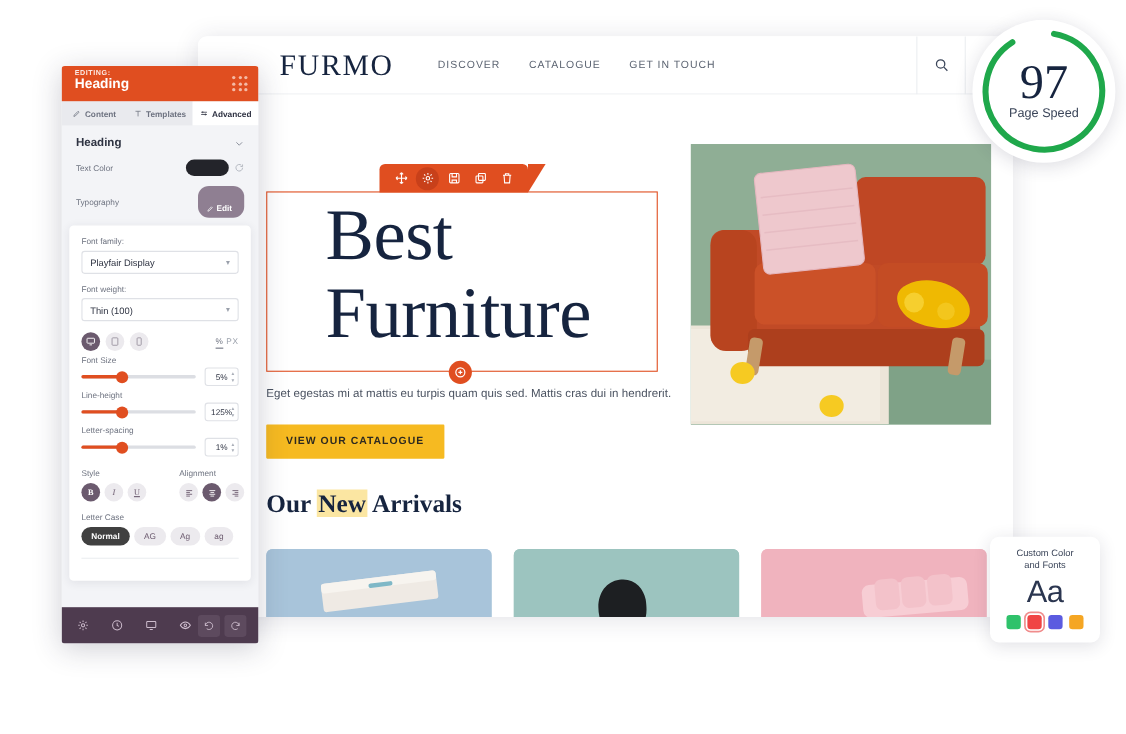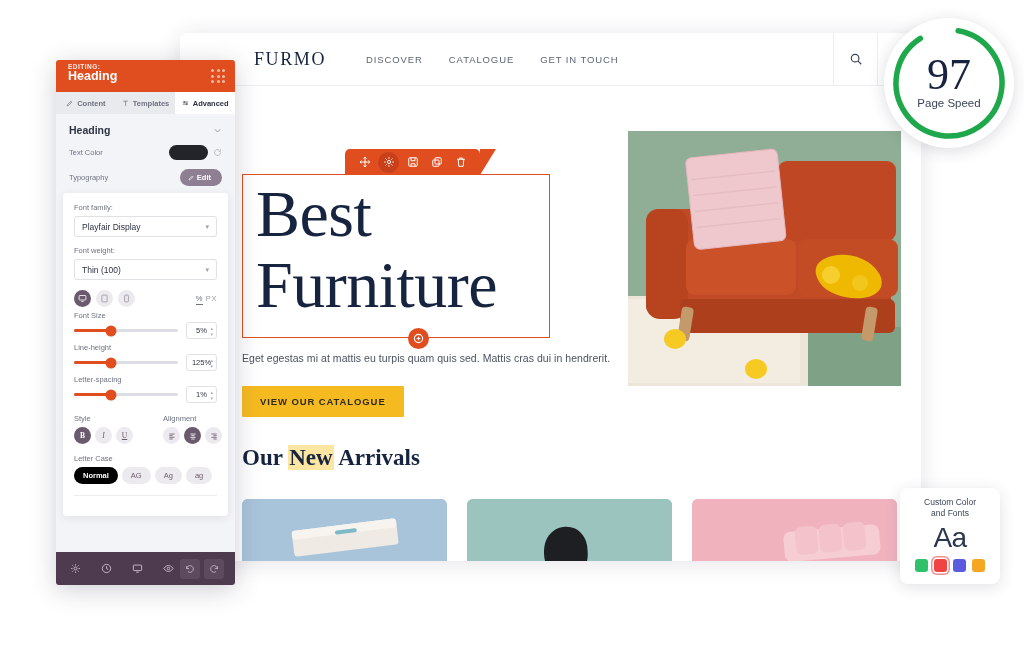--- a/index.html
+++ b/index.html
@@ -20,21 +20,21 @@
     box-shadow: 0 2px 22px rgba(40,40,70,.13);
     overflow: hidden;
   }
   .site-header {
     position: absolute; left: 0; top: 0; width: 741px; height: 53px;
     background: #fff; border-bottom: 1px solid #eceef1;
     display: flex; align-items: center;
   }
   .brand {
     font-family: "Liberation Serif", serif;
-    font-size: 18px; letter-spacing: 1.6px; color: #16243f;
+    font-size: 27px; letter-spacing: 1.6px; color: #16243f;
     margin-left: 74px; font-weight: 400;
   }
   .nav { display: flex; gap: 26px; margin-left: 40px; }
   .nav a {
     font-size: 9.5px; letter-spacing: .9px; color: #5c6472;
     text-decoration: none; font-weight: 500;
   }
   .header-actions {
     margin-left: auto; display: flex; align-items: center; height: 100%;
   }
@@ -58,23 +58,23 @@
     border-top: 26px solid #e04e20; border-right: 16px solid transparent;
   }
   .tb-icon {
     width: 21px; height: 21px; border-radius: 50%;
     display: flex; align-items: center; justify-content: center;
   }
   .tb-icon.active { background: #c8401a; }
 
   .heading-box {
     position: absolute; left: 62px; top: 88px;
-    width: 308px; height: 164px;
+    width: 356px; height: 164px;
     border: 1.6px solid #e04e20;
-    background: #fff; z-index: 5;
+    background: #fff; z-index: 5; padding-left: 40px;
   }
   .hero-h1 {
     font-family: "Liberation Serif", serif;
     font-size: 66px; line-height: .97; color: #16243f;
     letter-spacing: -.5px; padding: 7px 0 0 13px;
     white-space: nowrap;
   }
   .add-below {
     position: absolute; left: 228px; top: 242px;
     width: 21px; height: 21px; border-radius: 50%;
@@ -138,21 +138,21 @@
   .tab.active { background: #fff; color: #2c3040; }
 
   .panel-body { padding: 10px 13px 0; }
   .row { display: flex; align-items: center; justify-content: space-between; }
   .sec-title { font-size: 10.5px; font-weight: 700; color: #2e3342; }
   .lbl { font-size: 7.5px; color: #6e7380; }
   .swatch { width: 39px; height: 15px; border-radius: 9px; background: #23242a; }
 
   .pill-edit {
     background: #8f7f92; color: #fff; border-radius: 10px;
-    font-size: 7.5px; font-weight: 700; padding: 4px 11px 4px 8px;
+    font-size: 7.5px; font-weight: 700; padding: 16px 11px 4px 8px;
     display: flex; align-items: center; gap: 3px;
   }
 
   .typo-card {
     background: #fff; border-radius: 4px; margin: 7px -6px 0;
     padding: 10px 11px 11px; box-shadow: 0 2px 9px rgba(40,40,70,.09);
   }
   .fld-lbl { font-size: 7.5px; color: #6e7380; margin-bottom: 4px; }
   .select {
     height: 21px; border: 1px solid #dfe1e6; border-radius: 3px;
@@ -195,21 +195,21 @@
     display: flex; align-items: center; justify-content: center;
     font-size: 7.5px; color: #6b5a6e; font-family: "Liberation Serif", serif;
   }
   .cbtn.on { background: #6b5a6e; color: #fff; }
   .case-row { display: flex; gap: 4px; margin-top: 4px; }
   .case {
     height: 17px; border-radius: 9px; background: #eceaee; color: #6b5a6e;
     font-size: 7.5px; display: flex; align-items: center; justify-content: center;
     padding: 0 9px;
   }
-  .case.on { background: #000000; color: #fff; font-weight: 700; }
+  .case.on { background: #404040; color: #fff; font-weight: 700; }
   .divider { height: 1px; background: #eceef1; margin: 11px 0 9px; }
   .actions { display: flex; gap: 7px; }
   .btn-apply {
     background: #e8481d; color: #fff; font-size: 8.5px; font-weight: 700;
     padding: 6px 16px; border-radius: 3px; border: none;
   }
   .btn-cancel {
     background: #eceef1; color: #62697a; font-size: 8.5px;
     padding: 6px 14px; border-radius: 3px; border: none;
   }

